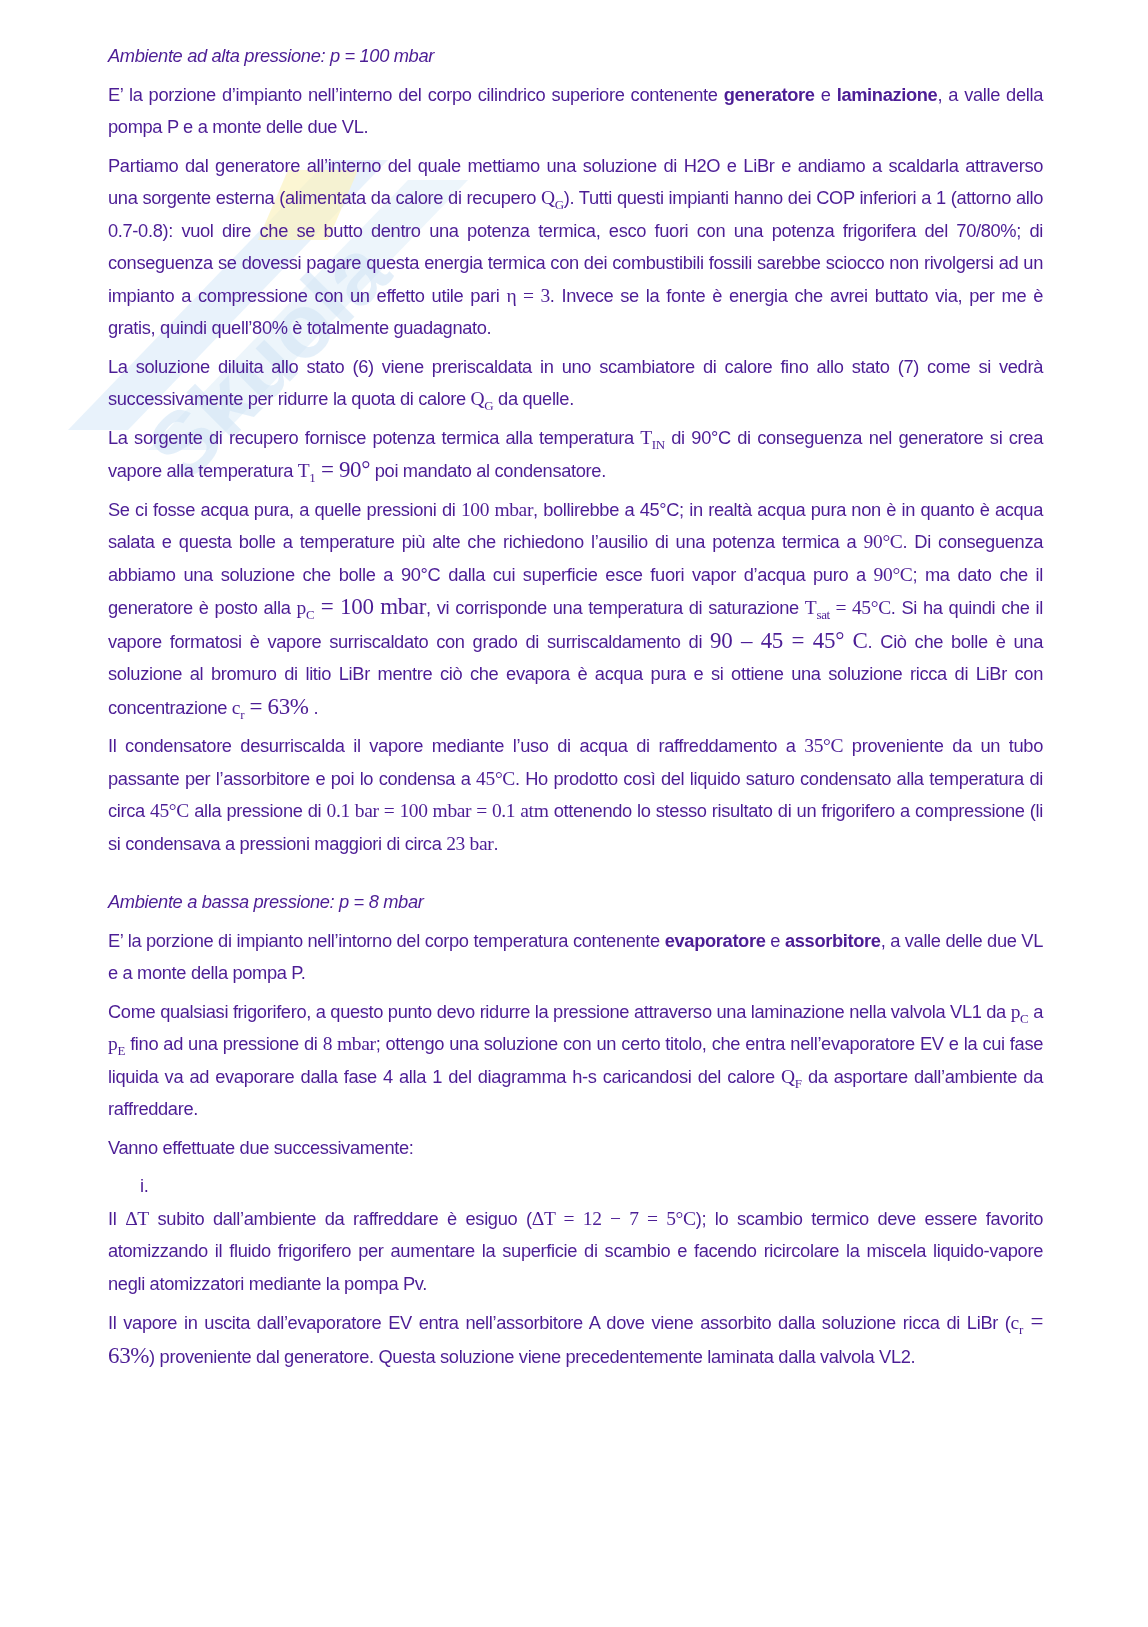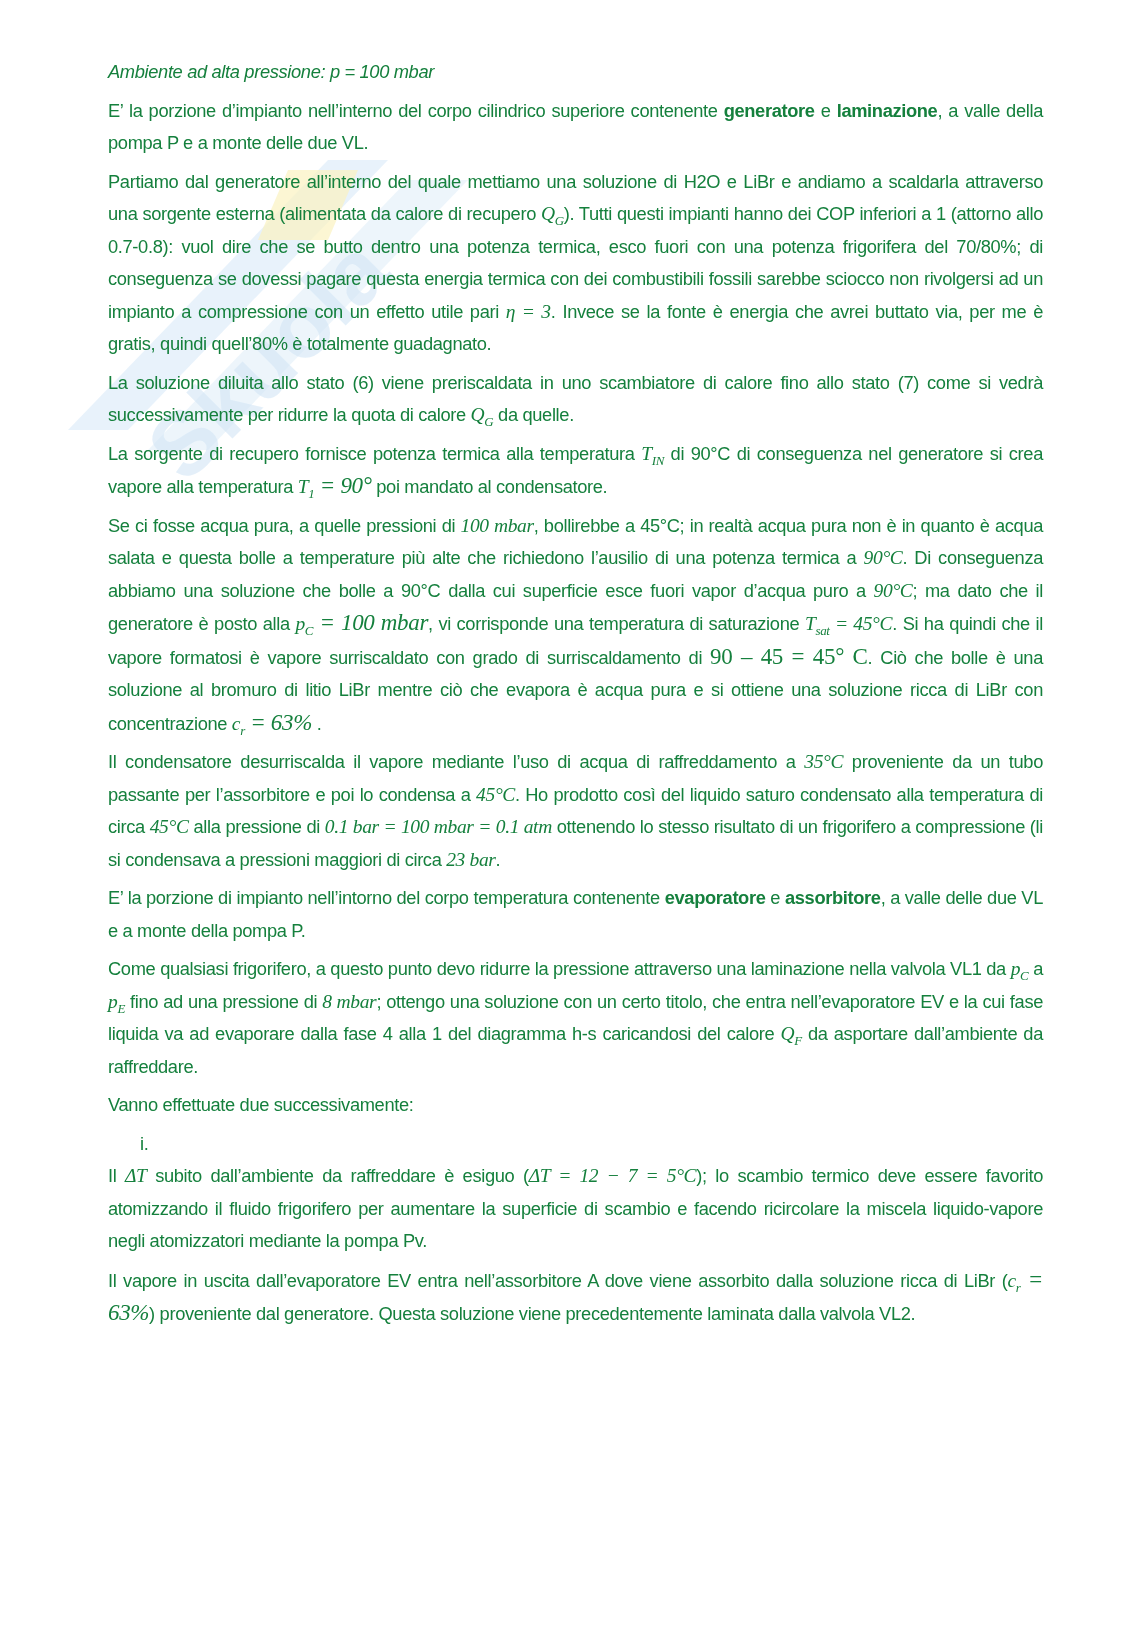--- a/index.html
+++ b/index.html
@@ -1,31 +1,31 @@
 <!DOCTYPE html>
 <html><head>
 <meta charset="utf-8">
 <style>
   html, body { margin: 0; padding: 0; background: #ffffff; }
   body { width: 1148px; height: 1627px; position: relative; overflow: hidden; }
   .page {
-    position: absolute; left: 108px; top: 56px; width: 935px;
+    position: absolute; left: 108px; top: 40px; width: 935px;
     font-family: "Liberation Sans", sans-serif;
-    font-size: 18.3px; line-height: 32.5px; color: #15803d;
+    font-size: 18.3px; line-height: 32.5px; color: #4c1d95;
     letter-spacing: -0.35px;
   }
   .watermark {
     position: absolute; left: 28px; top: 130px; width: 520px; height: 360px;
     pointer-events: none; z-index: 0;
   }
   .content { position: relative; z-index: 1; }
   .h { font-style: italic; margin: 0 0 6px 0; }
   .p { margin: 0 0 6px 0; text-align: justify; }
   .p.gap-top { margin-top: 26px; }
-  .m { font-family: "Liberation Serif", serif; font-style: italic; font-size: 19.5px; margin-top: 13px; }
+  .m { font-family: "Liberation Serif", serif; font-size: 19.5px; margin-top: 13px; }
   .mr { font-family: "Liberation Serif", serif; font-size: 23px; }
   sub { font-size: 13px; line-height: 0; }
   b { font-weight: bold; }
   .list { margin: 0 0 6px 0; padding: 0; list-style: none; }
   .li { display: flex; text-align: justify; }
   .li .num { width: 100px; flex: 0 0 100px; padding-left: 32px; box-sizing: border-box; }
   .li .txt { flex: 1; }
 </style>
 </head>
 <body>
@@ -59,20 +59,21 @@
     </div>
 
     <div class="p">
       <span>Se ci fosse acqua pura, a quelle pressioni di </span><span class="m">100 mbar</span><span>, bollirebbe a 45°C; in realtà acqua pura non è in quanto è acqua salata e questa bolle a temperature più alte che richiedono l’ausilio di una potenza termica a </span><span class="m">90°C</span><span>. Di conseguenza abbiamo una soluzione che bolle a 90°C dalla cui superficie esce fuori vapor d’acqua puro a </span><span class="m">90°C</span><span>; ma dato che il generatore è posto alla </span><span class="m"><span>p</span><sub>C</sub><span class="mr"> = 100 mbar</span></span><span>, vi corrisponde una temperatura di saturazione </span><span class="m"><span>T</span><sub>sat</sub><span> = 45°C</span></span><span>. Si ha quindi che il vapore formatosi è vapore surriscaldato con grado di surriscaldamento di </span><span class="mr"> 90 – 45 = 45° C</span><span>. Ciò che bolle è una soluzione al bromuro di litio LiBr mentre ciò che evapora è acqua pura e si ottiene una soluzione ricca di LiBr con concentrazione </span><span class="m"><span>c</span><sub>r</sub><span class="mr"> = 63%</span></span><span> .</span>
     </div>
 
     <div class="p">
       <span>Il condensatore desurriscalda il vapore mediante l’uso di acqua di raffreddamento a </span><span class="m">35°C</span><span> proveniente da un tubo passante per l’assorbitore e poi lo condensa a </span><span class="m">45°C</span><span>. Ho prodotto così del liquido saturo condensato alla temperatura di circa </span><span class="m">45°C</span><span> alla pressione di </span><span class="m">0.1 bar = 100 mbar = 0.1 atm</span><span> ottenendo lo stesso risultato di un frigorifero a compressione (li si condensava a pressioni maggiori di circa </span><span class="m">23 bar</span><span>.</span>
     </div>
 
+    <div class="h p gap-top" style="text-align:left">Ambiente a bassa pressione: p = 8 mbar</div>
 
     <div class="p">
       <span>E’ la porzione di impianto nell’intorno del corpo temperatura contenente </span><b>evaporatore</b><span> e </span><b>assorbitore</b><span>, a valle delle due VL e a monte della pompa P.</span>
     </div>
 
     <div class="p">
       <span>Come qualsiasi frigorifero, a questo punto devo ridurre la pressione attraverso una laminazione nella valvola VL1 da </span><span class="m"><span>p</span><sub>C</sub></span><span> a </span><span class="m"><span>p</span><sub>E</sub></span><span> fino ad una pressione di </span><span class="m">8 mbar</span><span>; ottengo una soluzione con un certo titolo, che entra nell’evaporatore EV e la cui fase liquida va ad evaporare dalla fase 4 alla 1 del diagramma h-s caricandosi del calore </span><span class="m"><span>Q</span><sub>F</sub></span><span> da asportare dall’ambiente da raffreddare.</span>
     </div>
 
     <div class="p">Vanno effettuate due successivamente:</div>

